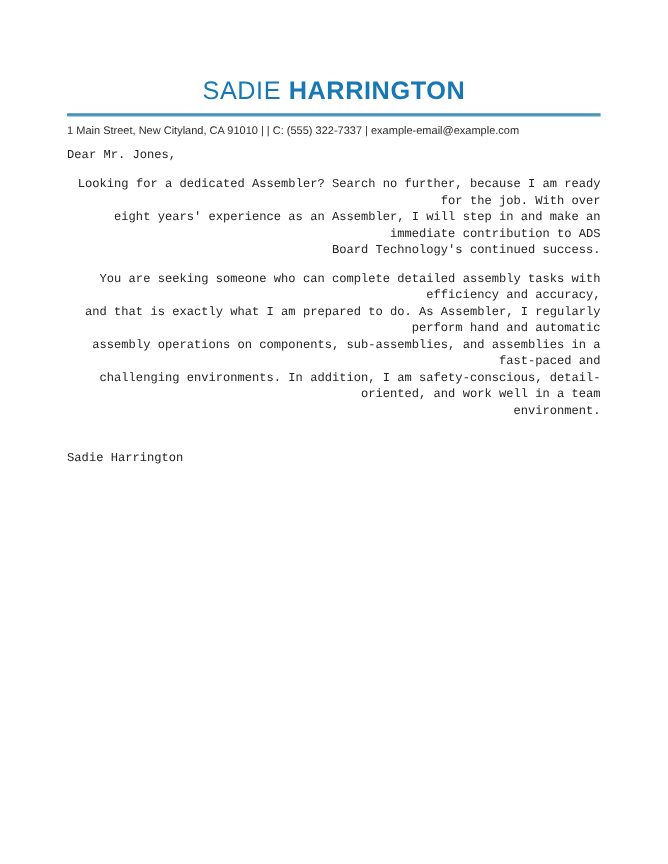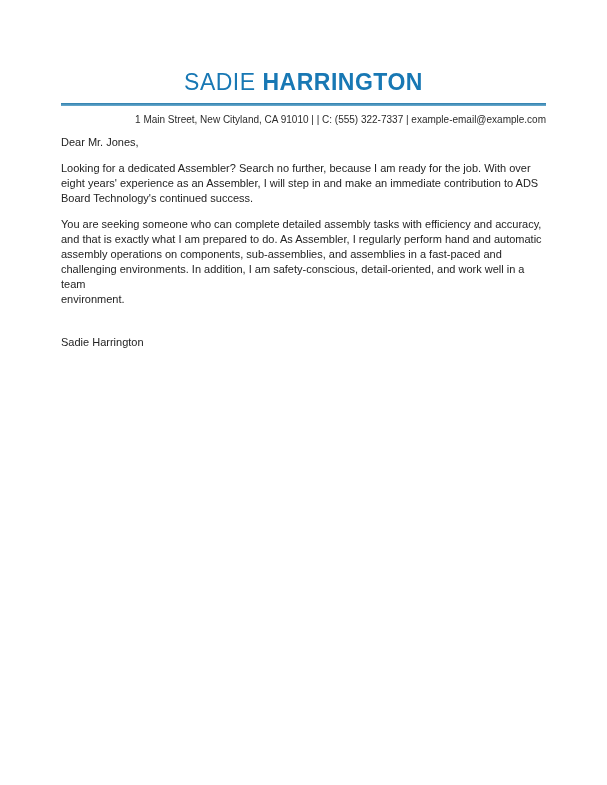--- a/index.html
+++ b/index.html
@@ -37,37 +37,39 @@
     font-weight: 700;
   }
   .header-rule {
     height: 3px;
     margin-top: 7px;
     background: linear-gradient(#2e7fae, #6cabcd);
     border: 0;
   }
   .contact-line {
     margin-top: 7px;
-    text-align: right;
+    text-align: left;
     font-size: 10px;
     line-height: 13px;
     color: #2b2b2b;
   }
   
   .letter-body {
     margin-top: 9px;
     font-size: 11px;
     line-height: 15px;
+    font-family: Liberation Mono, monospace;
   }
   .salutation {
     margin: 0 0 11px 0;
   }
   .para {
     margin: 0 0 11px 0;
     white-space: pre-line;
+    text-align: right;
   }
   .closing {
     margin: 0;
   }
   .signature {
     margin: 28px 0 0 0;
   }
 </style>
 </head>
 <body>

